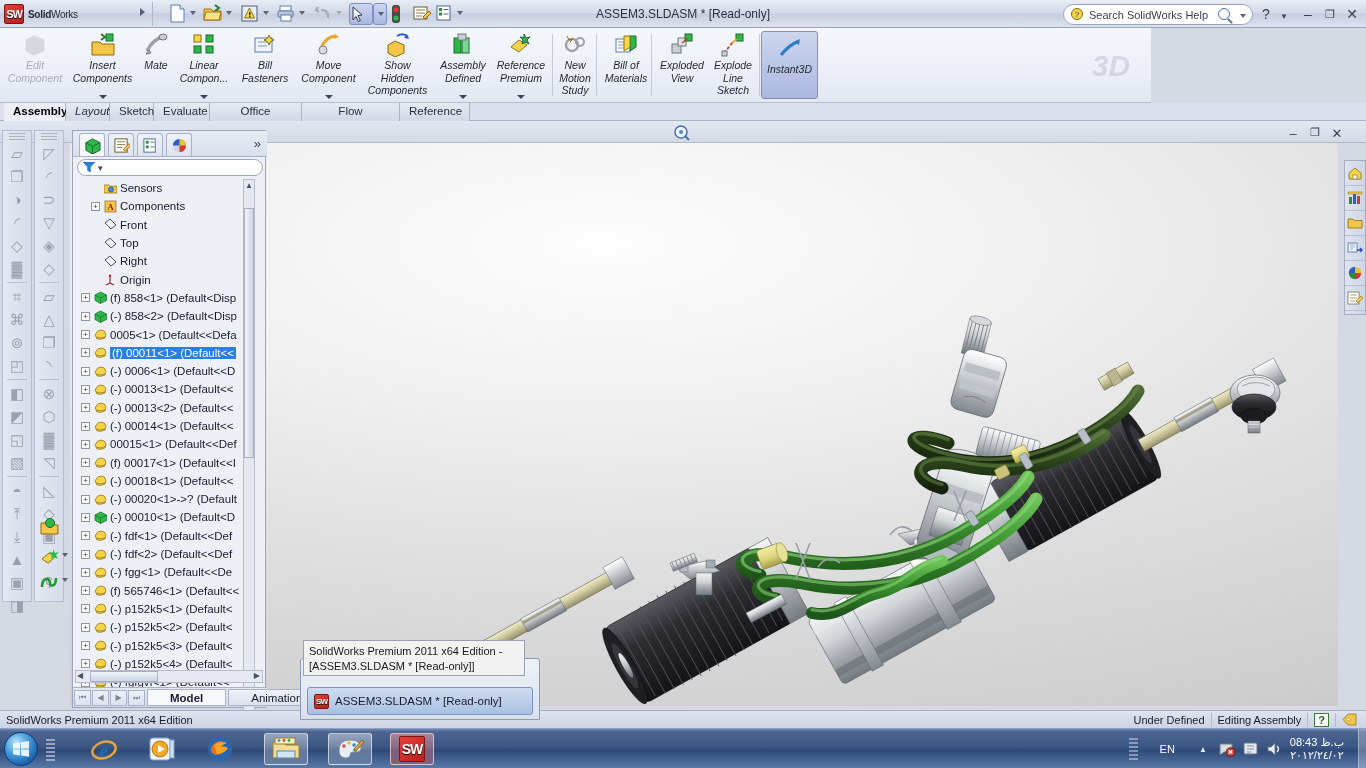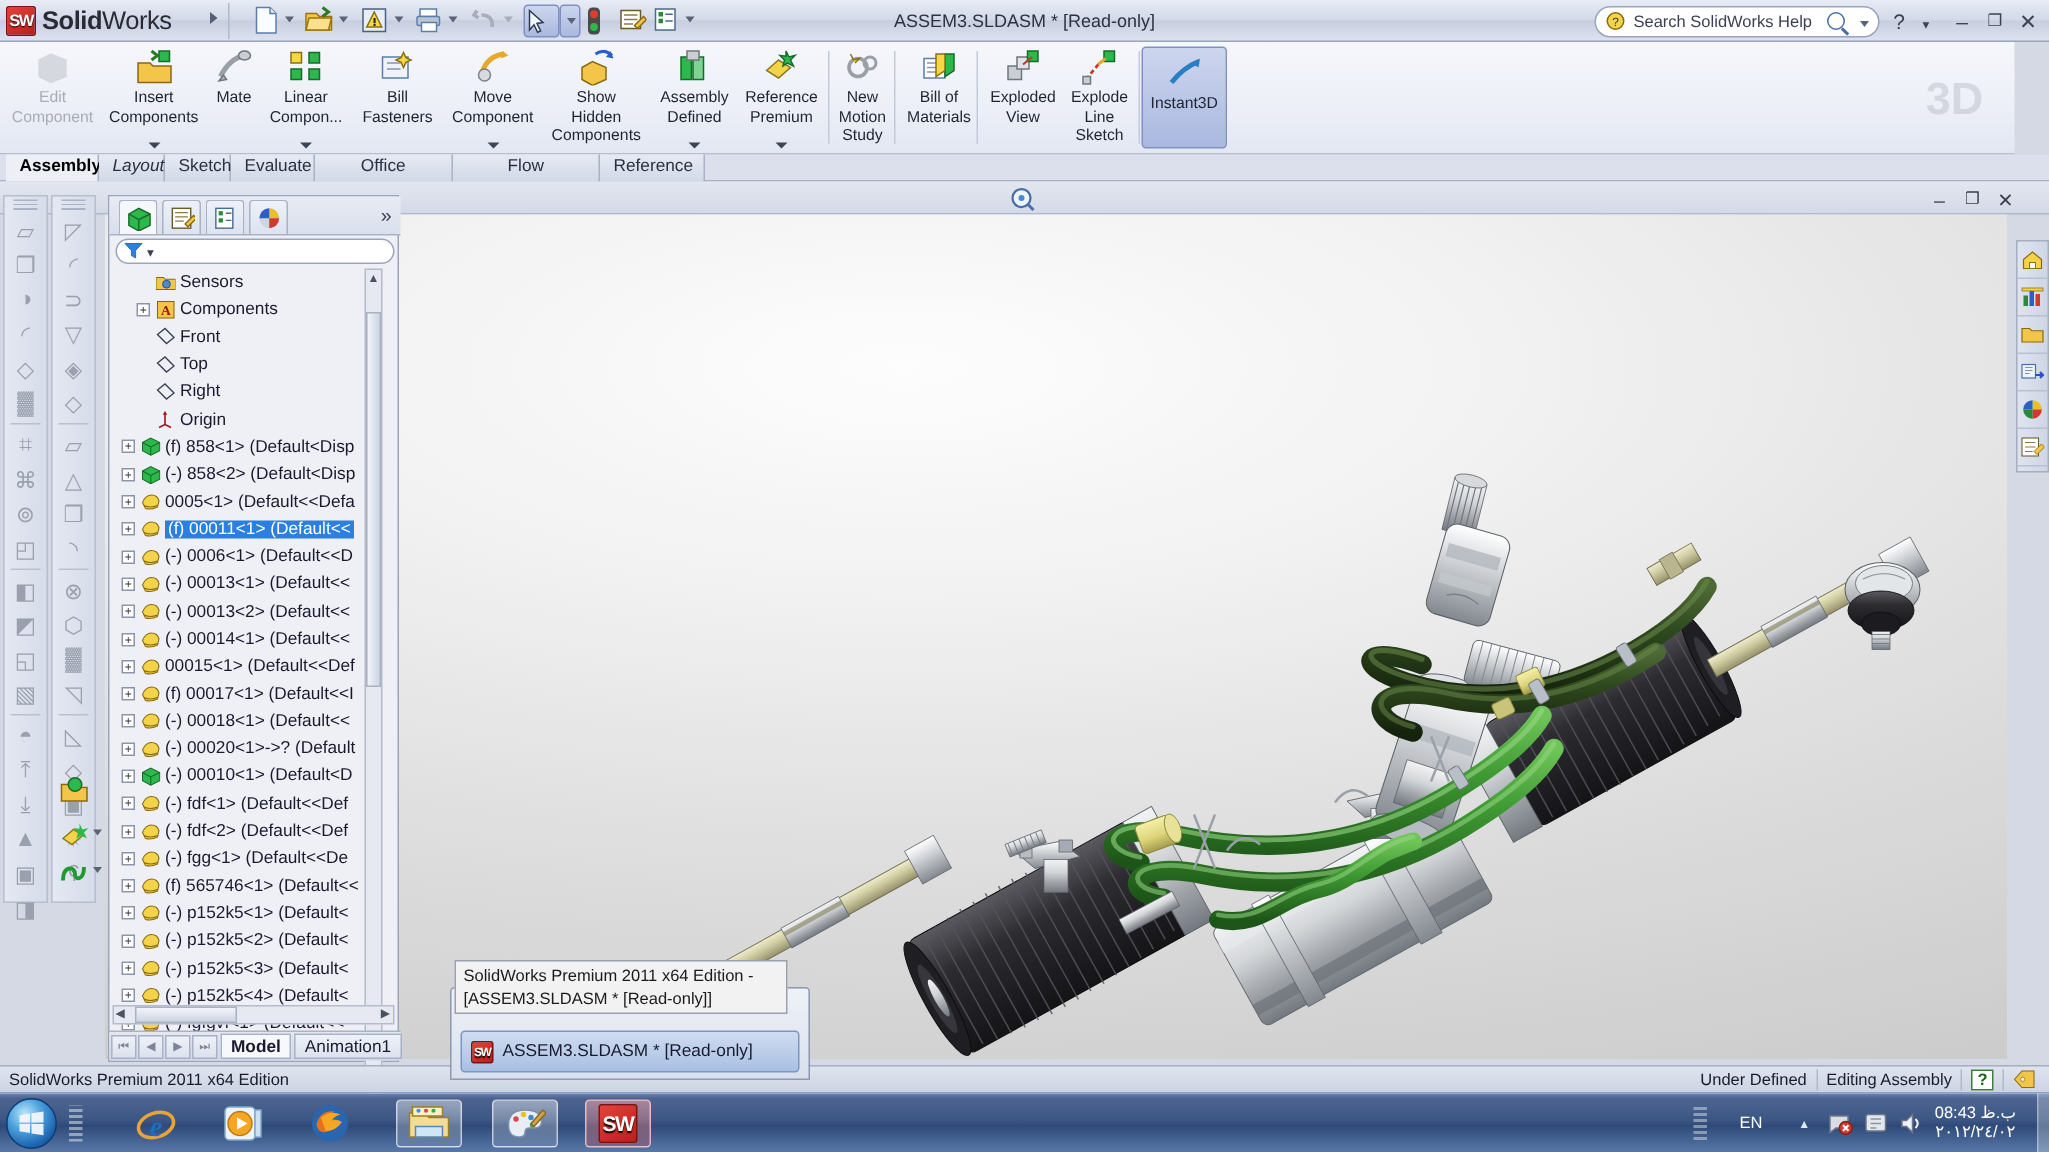--- a/index.html
+++ b/index.html
@@ -10,21 +10,21 @@
   
   .titlebar { position:absolute; left:0; top:0; width:1366px; height:28px;
     background:linear-gradient(180deg,#e8ecf5 0%,#d3d9e8 48%,#c7cee0 52%,#dde2ee 100%);
     border-bottom:1px solid #9aa4bb; }
   .sw-logo { position:absolute; left:4px; top:2px; width:130px; height:24px;
     display:flex; align-items:center; gap:4px; }
   .sw-cube { width:20px; height:20px; background:linear-gradient(145deg,#e8403a,#b8201c);
     border:1px solid #7a1411; border-radius:2px; color:#fff; font-weight:bold;
     font-size:11px; display:flex; align-items:center; justify-content:center;
     text-shadow:0 1px 1px #000; letter-spacing:-1px; }
-  .sw-name { font-size:17px; color:#2a2a35; letter-spacing:-0.3px; }
+  .sw-name { font-size:10px; color:#2a2a35; letter-spacing:-0.3px; }
   .sw-name b { font-weight:bold; }
   .sw-name span { font-weight:normal; }
   .tb-arrow { position:absolute; left:140px; top:8px; width:0;height:0;
     border-left:5px solid #55607a; border-top:4px solid transparent; border-bottom:4px solid transparent; }
   .tb-sep { position:absolute; top:2px; width:1px; height:24px; background:#b0b8cc; }
 
   .tbicon { position:absolute; top:4px; width:21px; height:20px; border-radius:2px; }
   .drop-car { position:absolute; top:11px; width:0;height:0;
     border-left:3.5px solid transparent; border-right:3.5px solid transparent;
     border-top:4px solid #5b6378; }
@@ -38,23 +38,23 @@
   .search-ph { font-size:11px; color:#3a3f52; margin-left:5px; }
   .mag { position:absolute; right:22px; top:3px; width:12px; height:12px;
     border:1.6px solid #4a6fa5; border-radius:50%; }
   .mag:after { content:""; position:absolute; right:-4px; bottom:-3px; width:6px;height:2px;
     background:#4a6fa5; transform:rotate(45deg); }
 
   .wbtn { position:absolute; top:6px; font-size:14px; color:#3c4254; cursor:default;
     width:16px; text-align:center; line-height:16px; }
 
   
-  .ribbon { position:absolute; left:0; top:28px; width:1343px; height:75px;
+  .ribbon { position:absolute; left:0; top:28px; width:1151px; height:75px;
     background:linear-gradient(180deg,#f5f7fb 0%,#eceff7 60%,#e2e7f2 100%);
-    border-bottom:1px solid #b6bed0; }
+    border-bottom:1px solid #b6bed0;font-style:italic; }
   .rgrp { position:absolute; top:0; height:75px; display:flex; flex-direction:column;
     align-items:center; padding-top:3px; }
   .ricon { width:30px; height:28px; display:flex; align-items:center; justify-content:center;
     font-size:20px; }
   .rlabel { font-size:10.5px; color:#1e2430; text-align:center; line-height:11.5px;
     width:100%; margin-top:1px; }
   .rcaret { width:0;height:0; border-left:4px solid transparent; border-right:4px solid transparent;
     border-top:4px solid #3d4455; margin-top:2px; }
   .rsep { position:absolute; top:6px; width:1px; height:62px; background:#c3cad9; }
   .rsel { background:linear-gradient(180deg,#cdd6ee,#aab8e0); border:1px solid #7f90c4;
@@ -122,21 +122,21 @@
   .hsb { position:absolute; left:2px; bottom:24px; width:188px; height:13px;
     background:#e6e9f1; border:1px solid #b4bccc; }
   .hsb .thumb { position:absolute; left:14px; top:0; width:68px; height:11px;
     background:linear-gradient(180deg,#f2f4f9,#cdd4e3); border:1px solid #a8b0c2; }
   .fmbot { position:absolute; left:0; bottom:0; width:194px; height:20px;
     background:linear-gradient(180deg,#e4e8f1,#d2d8e6); border-top:1px solid #aab2c4;
     display:flex; align-items:center; }
   .navb { width:17px; height:16px; border:1px solid #a9b2c6; margin-left:1px;
     background:linear-gradient(180deg,#eef1f8,#dce2ee); font-size:8px;
     display:flex; align-items:center; justify-content:center; color:#7d8497; }
-  .mtab { height:17px; line-height:16px; padding:0 6px; font-size:11.5px;
+  .mtab { height:17px; line-height:16px; padding:0 22px; font-size:11.5px;
     border:1px solid #a9b2c6; background:linear-gradient(180deg,#eef1f8,#dce2ee); margin-left:2px;text-align:right; }
   .mtab.on { background:#f6f8fc; font-weight:bold; }
 
   
   .taskpane { position:absolute; right:0; top:160px; width:22px; height:155px;
     background:linear-gradient(90deg,#dfe4ef,#ced5e4); border:1px solid #a6aec2; }
   .tpbtn { width:20px; height:25px; display:flex; align-items:center; justify-content:center;
     font-size:13px; border-bottom:1px solid #b9c0d0; }
 
   

